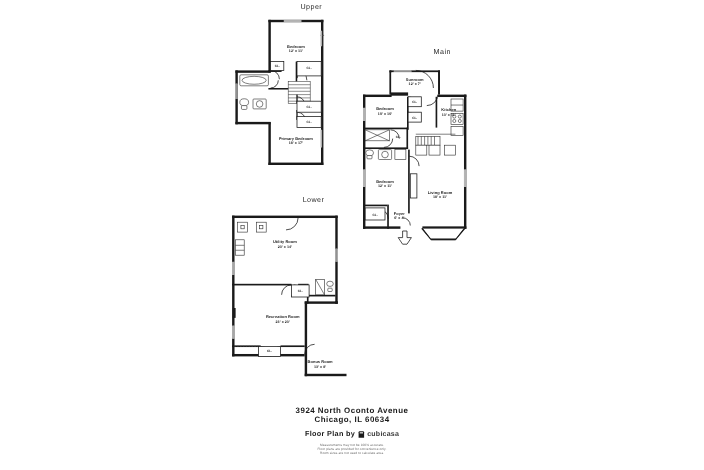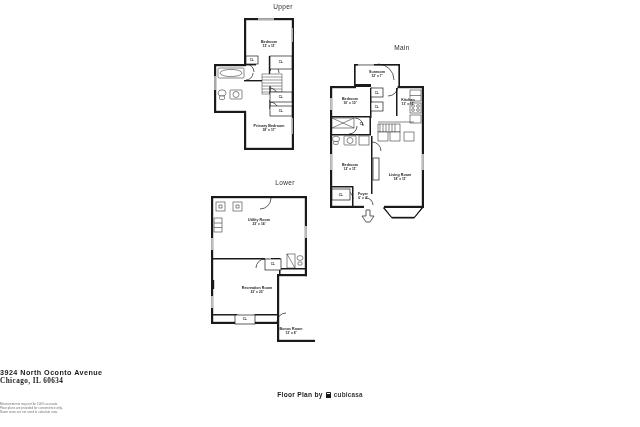--- a/index.html
+++ b/index.html
@@ -74,36 +74,35 @@
     white-space: nowrap;
     pointer-events: none;
   }
 
   
   #footer {
     position: absolute;
     left: 0;
     top: 368px;
     width: 640px;
-    text-align: left;
+    text-align: center;
   }
   #addr-line1 {
     font-size: 7.2px;
     font-weight: 700;
     letter-spacing: 0.45px;
     color: #1a1a1a;
     line-height: 1.25;
   }
   #addr-line2 {
     font-size: 7.2px;
     font-weight: 700;
     letter-spacing: 0.45px;
     color: #1a1a1a;
     line-height: 1.25;
-    font-family: Liberation Serif, serif;
   }
   #byline {
     margin-top: 5px;
     font-size: 6.6px;
     font-weight: 700;
     color: #1a1a1a;
     letter-spacing: 0.3px;
     display: flex;
     align-items: center;
     justify-content: center;

